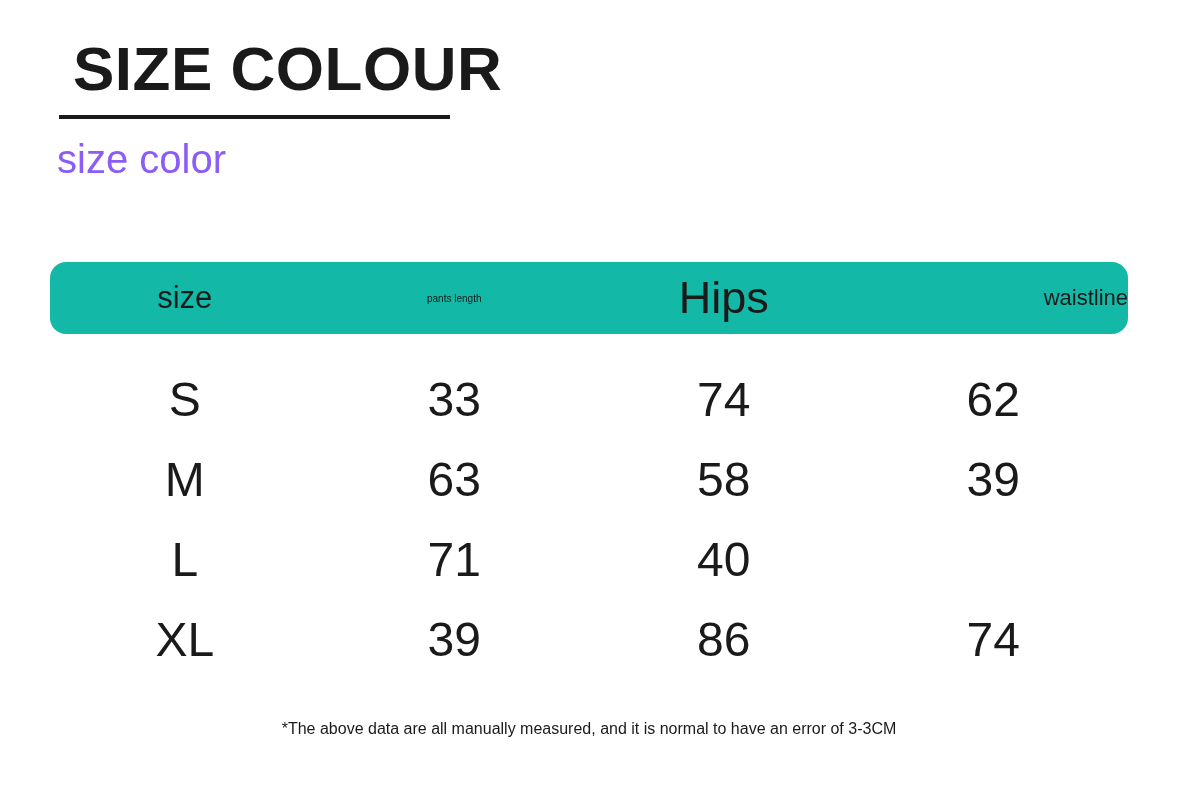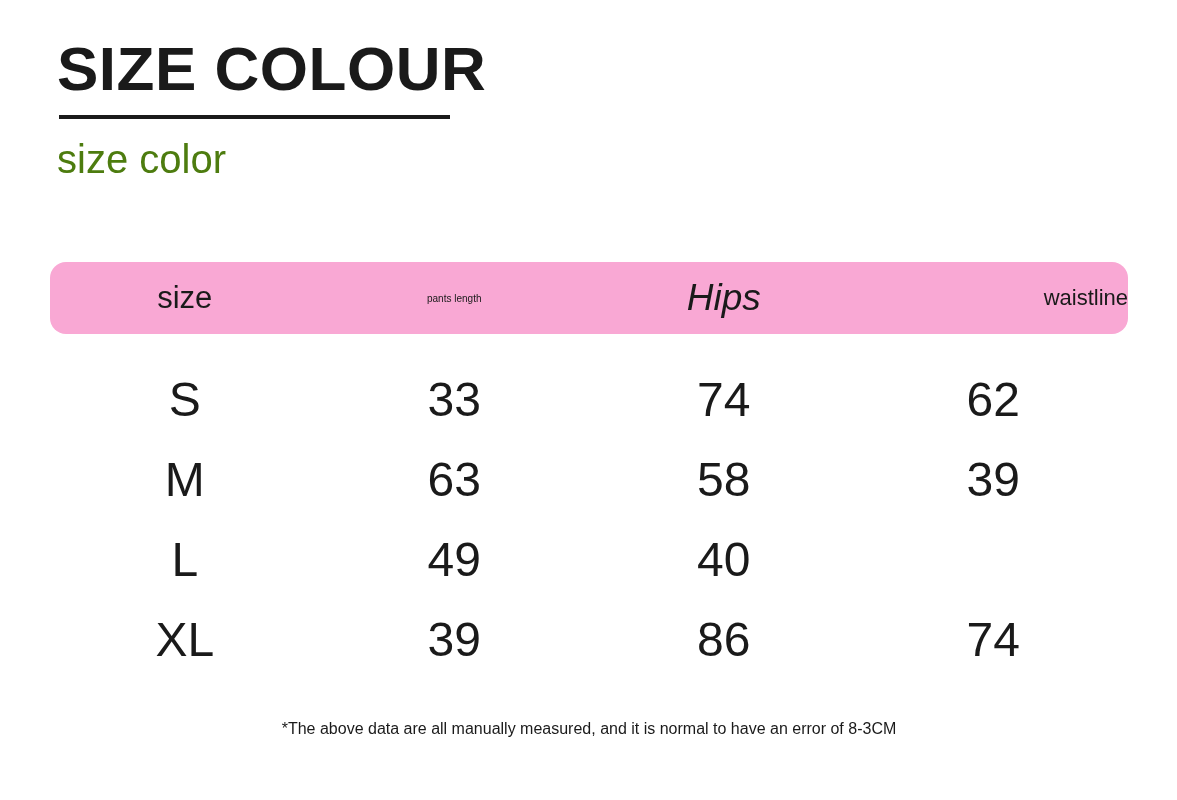--- a/index.html
+++ b/index.html
@@ -14,62 +14,62 @@
     overflow: hidden;
     font-family: "Liberation Sans", "DejaVu Sans", sans-serif;
     color: #1a1a1a;
   }
 
   
   .title-block {
     padding-left: 57px;
   }
   .page-title {
-    margin: 38px 0 0 0;
+    margin: 38px 0 0 16px;
     font-size: 62px;
     line-height: 1;
     font-weight: bold;
     letter-spacing: 0.5px;
     color: #1a1a1a;
   }
   .title-underline {
     margin-top: 15px;
     margin-left: 2px;
     width: 391px;
     height: 4px;
     background: #1a1a1a;
   }
   .page-subtitle {
     margin-top: 16px;
     font-size: 40px;
     line-height: 1.2;
     font-weight: 400;
-    color: #4d7c0f;
+    color: #8b5cf6;
   }
 
   
   .size-table {
     width: 1078px;
     margin: 79px 0 0 50px;
   }
   .thead {
     display: flex;
     align-items: center;
     height: 72px;
-    background: #f9a8d4;
+    background: #14b8a6;
     border-radius: 16px;
   }
   .cell {
     width: 25%;
     text-align: center;
     white-space: nowrap;
   }
   .h-size  { font-size: 31px; }
   .h-pants { font-size: 10px; }
-  .h-hips  { font-size: 37px; font-style: italic; }
+  .h-hips  { font-size: 45px; }
   .h-waist { font-size: 22px; text-align: right; }
 
   .tbody { margin-top: 25px; }
   .trow {
     display: flex;
     align-items: center;
     height: 80px;
     font-size: 48px;
     font-weight: 400;
   }
@@ -109,25 +109,25 @@
       <div class="cell">62</div>
     </div>
     <div class="trow">
       <div class="cell">M</div>
       <div class="cell">63</div>
       <div class="cell">58</div>
       <div class="cell">39</div>
     </div>
     <div class="trow">
       <div class="cell">L</div>
-      <div class="cell">49</div>
+      <div class="cell">71</div>
       <div class="cell">40</div>
     </div>
     <div class="trow">
       <div class="cell">XL</div>
       <div class="cell">39</div>
       <div class="cell">86</div>
       <div class="cell">74</div>
     </div>
   </div>
 </section>
 
-<p class="footnote">*The above data are all manually measured, and it is normal to have an error of 8-3CM</p>
+<p class="footnote">*The above data are all manually measured, and it is normal to have an error of 3-3CM</p>
 
 </body></html>

